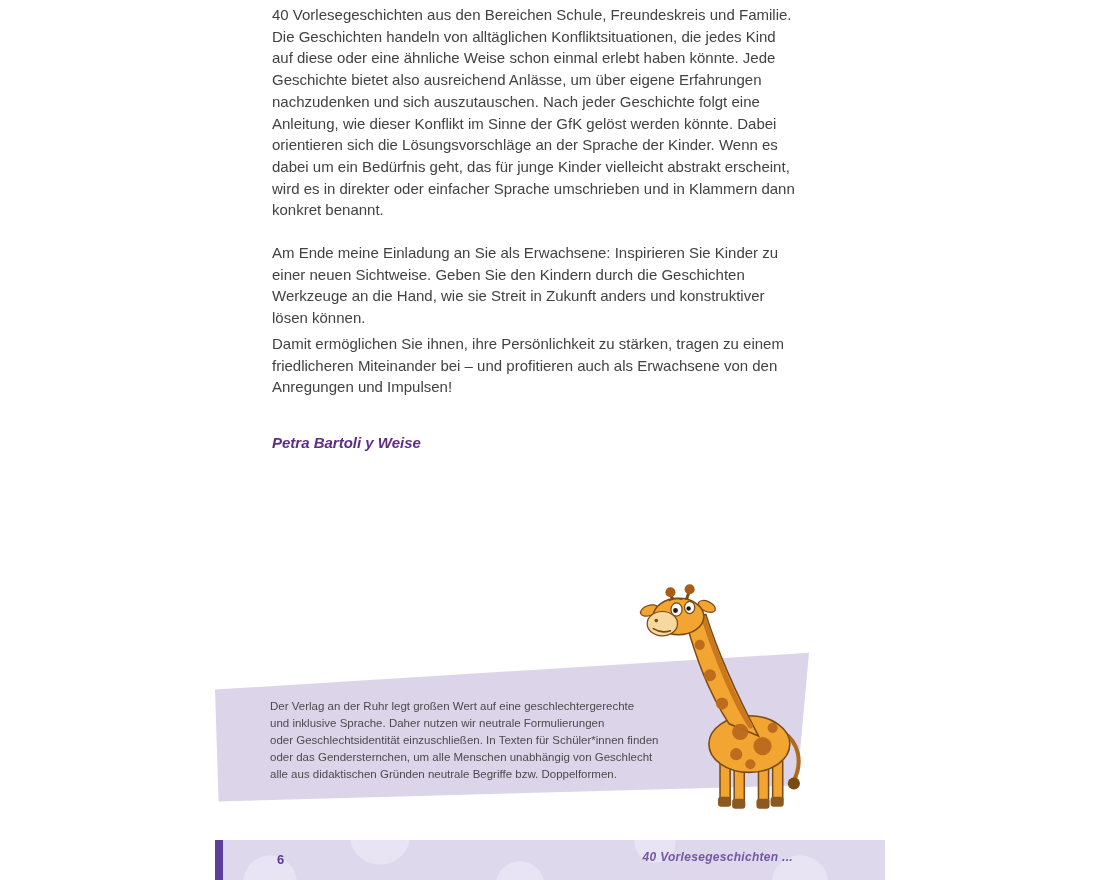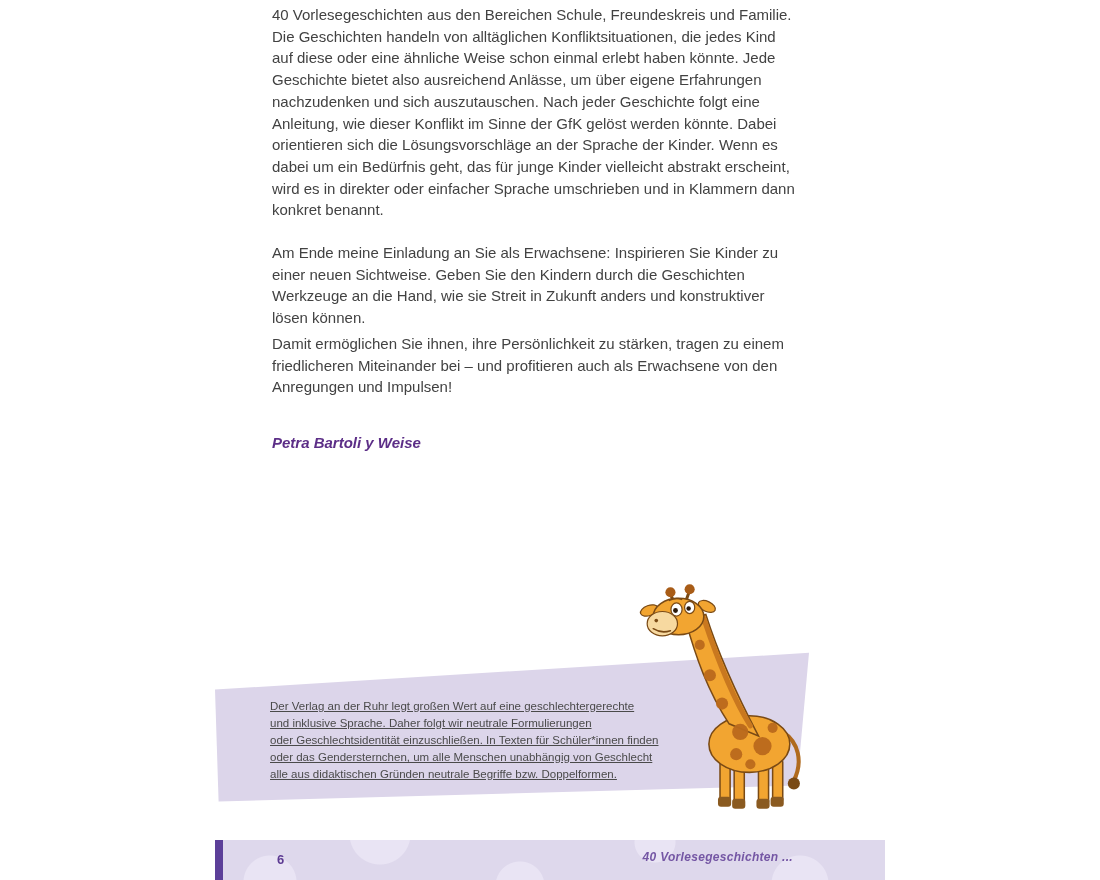--- a/index.html
+++ b/index.html
@@ -36,21 +36,21 @@
     clip-path:polygon(0% 26%, 99% 3%, 97% 86%, 0.6% 96%);
     z-index:1;
   }
   .note-text{
     position:absolute;
     left:55px;top:50px;
     font-size:11.5px;
     line-height:17px;
     color:#4a4a4a;
   }
-  .note-text span{display:block;text-decoration:underline;}
+  .note-text span{display:block;}
   
   .giraffe{
     position:absolute;
     left:633px;top:580px;
     width:172px;height:233px;
     z-index:2;
   }
   
   .footer-band{
     position:absolute;
@@ -96,21 +96,21 @@
     <div class="spacer"></div>
     <p class="no-bottom">Am Ende meine Einladung an Sie als Erwachsene: Inspirieren Sie Kinder zu einer neuen Sichtweise. Geben Sie den Kindern durch die Geschichten Werkzeuge an die Hand, wie sie Streit in Zukunft anders und konstruktiver lösen können.</p>
     <p class="no-top">Damit ermöglichen Sie ihnen, ihre Persönlichkeit zu stärken, tragen zu einem friedlicheren Miteinander bei – und profitieren auch als Erwachsene von den Anregungen und Impulsen!</p>
     <div class="spacer"></div>
     <p class="signature">Petra Bartoli y Weise</p>
   </main>
 
   <div class="note-band">
     <div class="note-text">
       <span>Der Verlag an der Ruhr legt großen Wert auf eine geschlechtergerechte</span>
-      <span>und inklusive Sprache. Daher folgt wir neutrale Formulierungen</span>
+      <span>und inklusive Sprache. Daher nutzen wir neutrale Formulierungen</span>
       <span>oder Geschlechtsidentität einzuschließen. In Texten für Schüler*innen finden</span>
       <span>oder das Gendersternchen, um alle Menschen unabhängig von Geschlecht</span>
       <span>alle aus didaktischen Gründen neutrale Begriffe bzw. Doppelformen.</span>
     </div>
   </div>
 
   <svg class="giraffe" viewBox="0 0 170 230" aria-hidden="true">
 
     <path d="M148 150 C 164 160 168 180 159 198" stroke="#b06a1e" stroke-width="4" fill="none" stroke-linecap="round"></path>
     <circle cx="159" cy="201" r="6" fill="#7a4a15"></circle>

